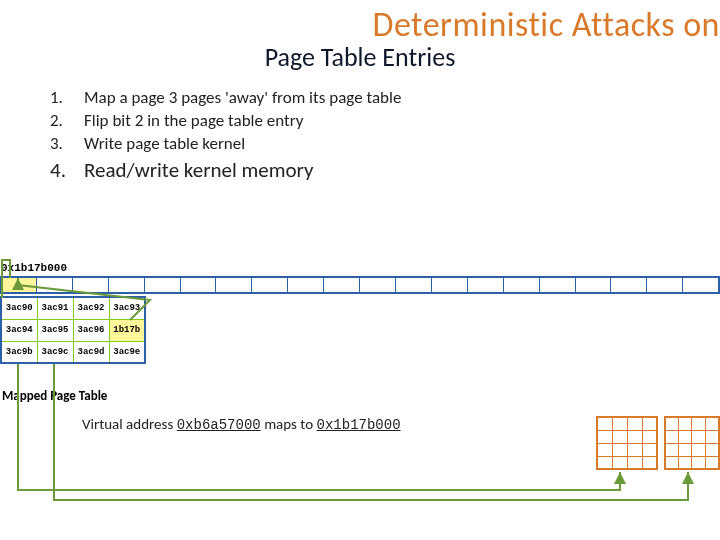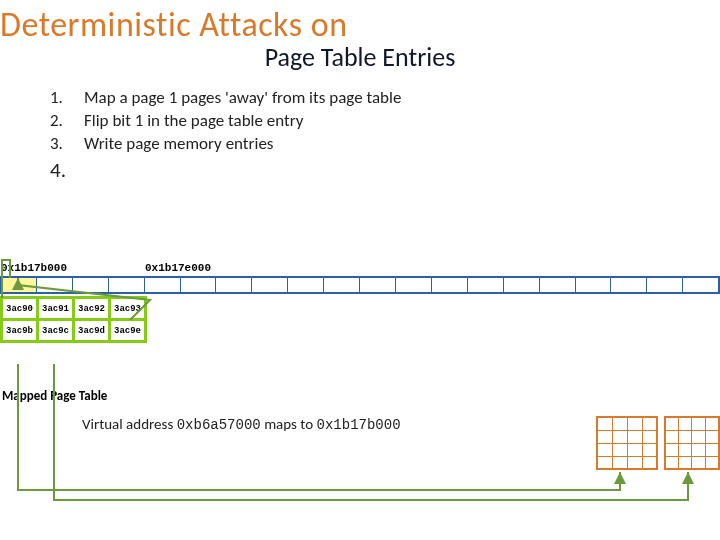--- a/index.html
+++ b/index.html
@@ -5,21 +5,21 @@
   * { box-sizing: border-box; margin: 0; padding: 0; }
   body {
     width: 720px;
     height: 540px;
     font-family: "Segoe UI", Calibri, Arial, sans-serif;
     background: #fff;
     position: relative;
     overflow: hidden;
   }
   .title {
-    text-align: left;
+    text-align: right;
     color: #d97a2a;
     font-weight: 300;
     font-size: 34px;
     margin-top: 4px;
     letter-spacing: 0.5px;
   }
   .subtitle {
     text-align: center;
     color: #0f172a;
     font-weight: 300;
@@ -73,21 +73,21 @@
   .strip-cell.y { background: #fff799; }
   .pt-table {
     position: absolute;
     top: 296px;
     left: 0;
     border: 2px solid #2c5fa5;
     border-collapse: collapse;
     background: #fff;
   }
   .pt-table td {
-    border: 3px solid #84cc16;
+    border: 1px solid #84cc16;
     width: 36px;
     height: 22px;
     text-align: center;
     font-family: "Consolas","Courier New",monospace;
     font-size: 9px;
     font-weight: 700;
     color: #000;
     padding: 0;
   }
   .pt-table td.hi { background: #fff799; }
@@ -104,20 +104,21 @@
     top: 414px;
     left: 82px;
     width: 500px;
     font-size: 15px;
     line-height: 1.45;
     color: #222;
   }
   .mapbox .mono {
     font-family: "Consolas","Courier New",monospace;
     font-size: 14px;
+    text-decoration: underline;
   }
   .minigrid {
     position: absolute;
     border: 2px solid #d97a2a;
     border-collapse: collapse;
   }
   .minigrid td {
     border: 1px solid #d97a2a;
     width: 15px;
     height: 13px;
@@ -131,38 +132,38 @@
 </style>
 </head>
 <body>
 
 <h1 class="title">Deterministic Attacks on</h1>
 <h2 class="subtitle">Page Table Entries</h2>
 
 <div class="list">
   <div class="list-row">
       <div class="list-num">1.</div>
-      <div class="list-txt">Map a page 1 pages 'away' from its page table</div>
+      <div class="list-txt">Map a page 3 pages 'away' from its page table</div>
     </div>
   <div class="list-row">
       <div class="list-num">2.</div>
-      <div class="list-txt">Flip bit 1 in the page table entry</div>
+      <div class="list-txt">Flip bit 2 in the page table entry</div>
     </div>
   <div class="list-row">
       <div class="list-num">3.</div>
-      <div class="list-txt">Write page memory entries</div>
+      <div class="list-txt">Write page table kernel</div>
     </div>
   <div class="list-row big">
       <div class="list-num">4.</div>
+      <div class="list-txt">Read/write kernel memory</div>
     </div>
 </div>
 
 <div class="addr-row">
   <div class="addr-label">0x1b17b000</div>
-  <div class="addr-label">0x1b17e000</div>
 </div>
 
 <div class="strip">
   <div class="strip-cell y"></div>
   <div class="strip-cell"></div>
   <div class="strip-cell"></div>
   <div class="strip-cell"></div>
   <div class="strip-cell"></div>
   <div class="strip-cell"></div>
   <div class="strip-cell"></div>
@@ -183,20 +184,26 @@
 
 <table class="pt-table">
   <tbody>
       <tr>
     <td>3ac90</td>
     <td>3ac91</td>
     <td>3ac92</td>
     <td>3ac93</td>
   </tr>
   <tr>
+    <td>3ac94</td>
+    <td>3ac95</td>
+    <td>3ac96</td>
+    <td class="hi">1b17b</td>
+  </tr>
+  <tr>
     <td>3ac9b</td>
     <td>3ac9c</td>
     <td>3ac9d</td>
     <td>3ac9e</td>
   </tr>
 </tbody>
   </table>
 
 <div class="pt-label">Mapped Page Table</div>
 

